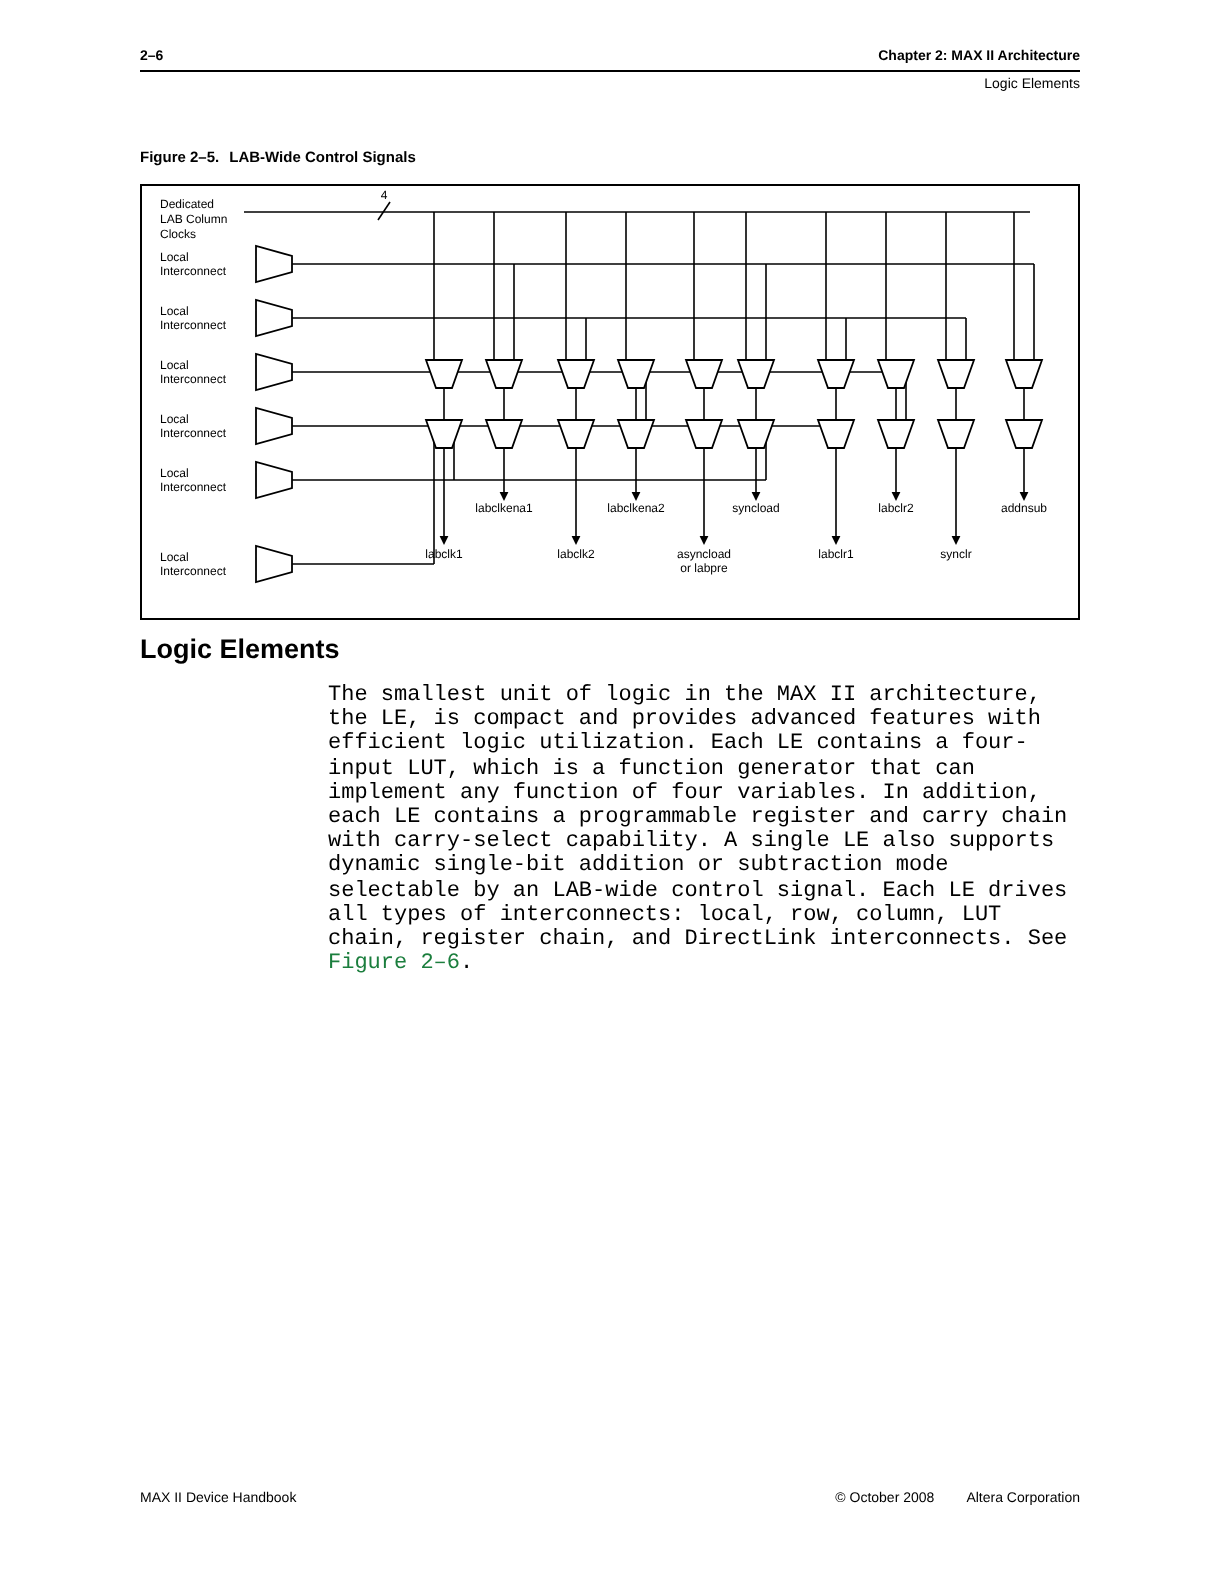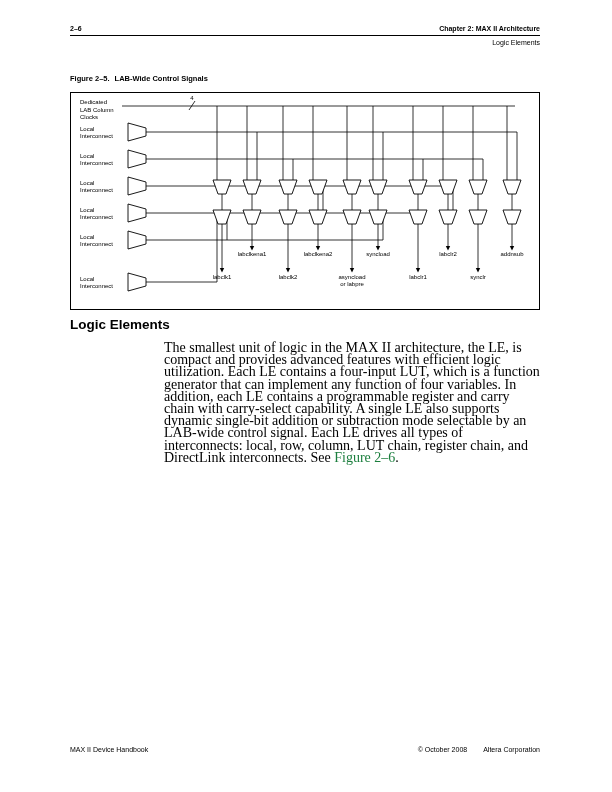--- a/index.html
+++ b/index.html
@@ -17,21 +17,21 @@
   
   .figcaption { position:absolute; left:70px; top:74px; font-size:7.5px; }
   .figlbl { font-weight:bold; }
   .figttl { font-weight:bold; margin-left:5px; }
   
   .diagram { position:absolute; left:70px; top:92px; }
   .diagram text { font-family:"Liberation Sans", sans-serif; fill:#000; }
   
   .heading { position:absolute; left:70px; top:317px; font-size:13.5px; font-weight:bold; }
   .body-text { position:absolute; left:164px; top:342px; width:378px;
-               font-family:Liberation Serif, serif; font-size:14px; line-height:12.2px; }
+               font-family:Liberation Mono, monospace; font-size:11px; line-height:12.2px; }
   .body-text a { text-decoration:none; }
   
   .footer { position:absolute; left:70px; width:470px; top:746px; display:flex;
             justify-content:space-between; font-size:7px; }
   .gap { margin-left:16px; }
 </style>
 </head>
 <body>
 
 <div class="page">

